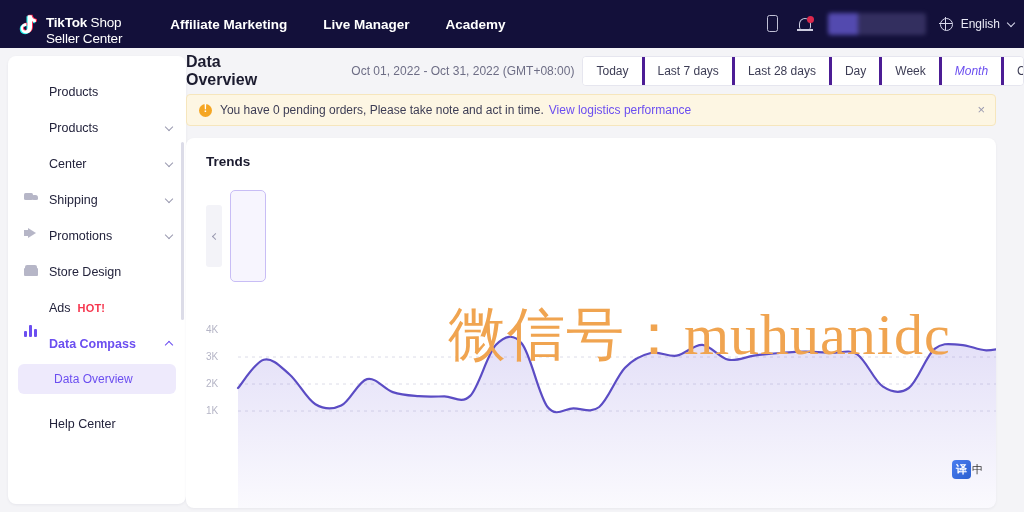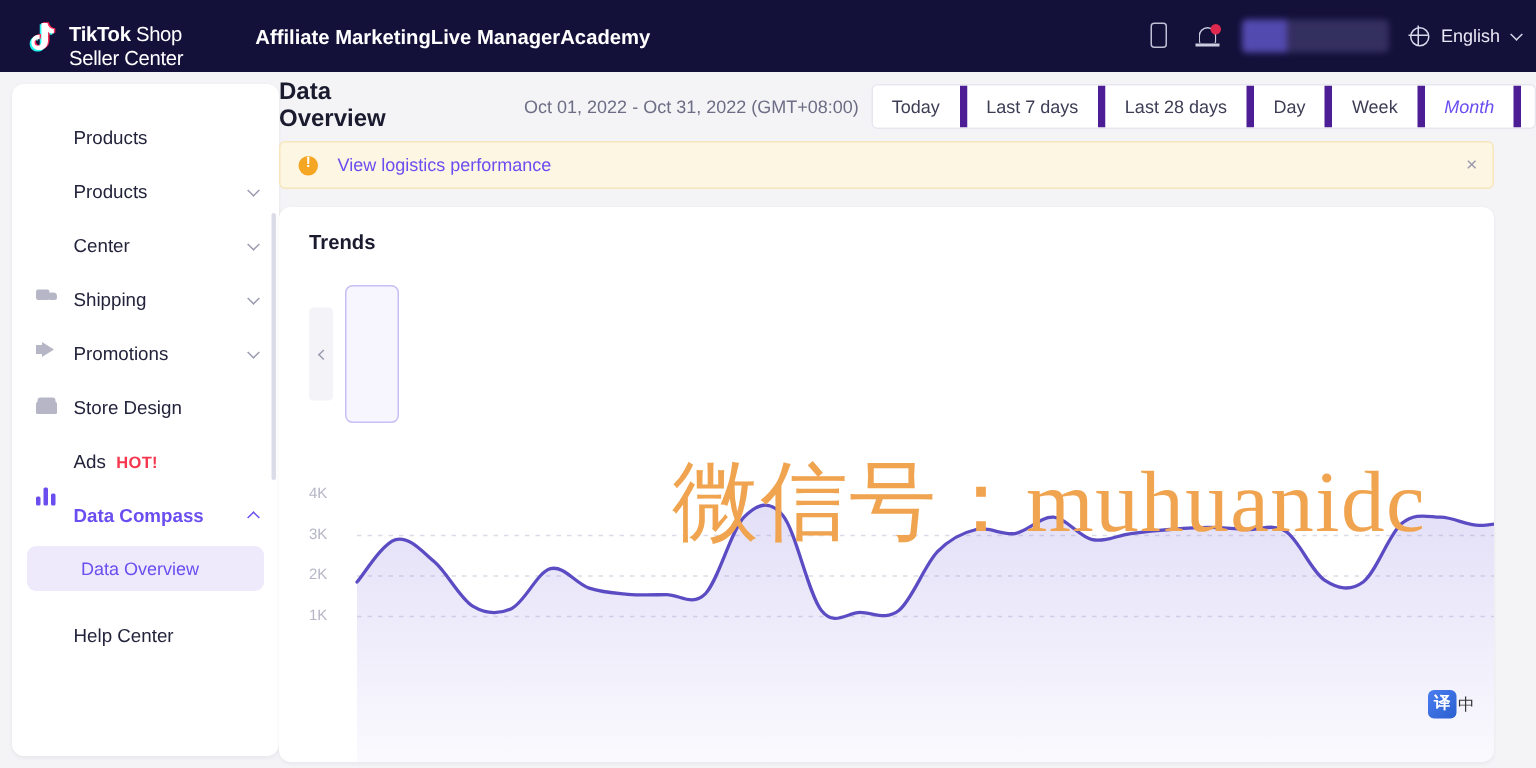--- a/index.html
+++ b/index.html
@@ -15,21 +15,21 @@
     position:absolute; top:0; left:0; width:1024px; height:48px;
     background:#13103a; display:flex; align-items:center;
   }
   .brand { display:flex; align-items:center; margin-left:14px; }
   .tt-note { width:26px; height:26px; position:relative; flex:none; margin-right:6px; }
   .brand-txt { line-height:1.12;margin-top:13px; }
   .brand-l1 { font-size:13.5px; color:#fff; font-weight:700; letter-spacing:-0.2px; }
   .brand-l1 .thin { font-weight:400; }
   .brand-l2 { font-size:13.5px; color:#fff; font-weight:400; letter-spacing:-0.2px; }
 
-  .navlinks { display:flex; align-items:center; margin-left:48px; }
+  .navlinks { display:flex; align-items:center; margin-left:48px; gap:36px; }
   .navlink {
     font-size:13.5px; color:#fff; font-weight:700; cursor:pointer; white-space:nowrap;
   }
 
   .topright { position:absolute; right:10px; top:0; height:48px; display:flex; align-items:center; gap:14px; }
   .icon-btn { width:18px; height:18px; position:relative; cursor:pointer; opacity:.92; }
   .phone-ic { width:11px; height:17px; border:1.6px solid #cfcfe4; border-radius:2.5px; margin:0 auto; }
   .bell-wrap { position:relative; width:18px; height:18px; }
   .bell {
     width:12px; height:11px; border:1.6px solid #dcdcee; border-radius:6px 6px 2px 2px;
@@ -109,21 +109,21 @@
   .ic-help:after{content:"";position:absolute;left:4.5px;top:2px;font-size:9px;color:#fff;font-weight:700;line-height:9px;content:"?";}
 
   
   .main { position:absolute; left:186px; top:48px; width:838px; height:464px; }
   .page-head { display:flex; align-items:center; height:46px; padding-left:0px; }
   .page-title { font-size:16px; font-weight:700; color:#1b1b2f; }
   .date-range { font-size:12px; color:#6d6d85; margin-left:66px; white-space:nowrap; }
   .seg { display:flex; margin-left:8px; border:1px solid #e6e6ef; border-radius:4px; overflow:hidden; background:#fff; }
   .seg-btn {
     padding:0 13px; height:28px; line-height:28px; font-size:12px; color:#3d3d55;
-    border-right:5px solid #4c1d95; cursor:pointer; white-space:nowrap; background:#fff;
+    border-right:3px solid #4c1d95; cursor:pointer; white-space:nowrap; background:#fff;
   }
   .seg-btn:last-child { border-right:none; }
   .seg-btn.active { color:#6b4ef0;font-style:italic; }
 
   .banner {
     margin:0 28px 0 0; height:32px; background:#fdf6e3; border:1px solid #f6e6bd;
     border-radius:4px; display:flex; align-items:center; padding:0 12px; position:relative;
   }
   .warn-ic { width:13px; height:13px; border-radius:50%; background:#f5a623; flex:none; position:relative; margin-right:8px; }
   .warn-ic:after { content:"!"; position:absolute; left:0; right:0; top:-1px; text-align:center; color:#fff; font-size:10px; font-weight:700; }
@@ -287,20 +287,21 @@
         <div class="seg-btn">Last 28 days</div>
         <div class="seg-btn">Day</div>
         <div class="seg-btn">Week</div>
         <div class="seg-btn active">Month</div>
         <div class="seg-btn">Custom</div>
       </div>
     </div>
 
     <div class="banner">
       <span class="warn-ic"></span>
+      <span class="banner-txt">You have 0 pending orders, Please take note and act in time.</span>
       <span class="banner-link">View logistics performance</span>
       <span class="banner-x">×</span>
     </div>
 
     <div class="card">
       <div class="card-title">Trends</div>
 
       <div class="metric-strip">
         <div class="car-btn">
             <span class="car-arrow"></span>

